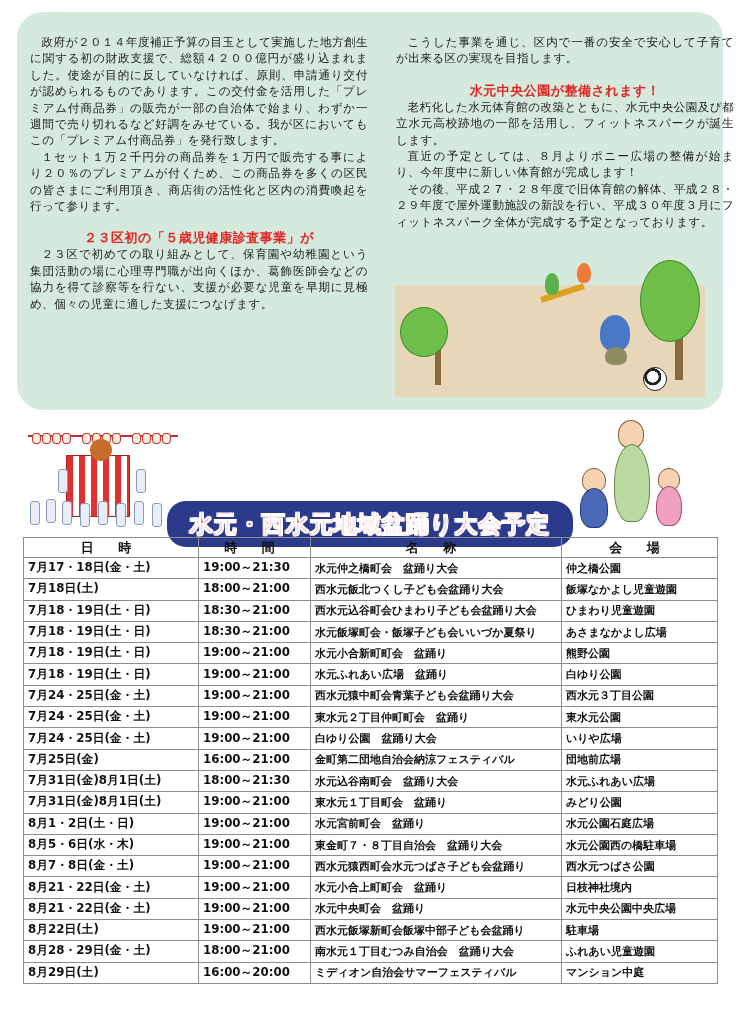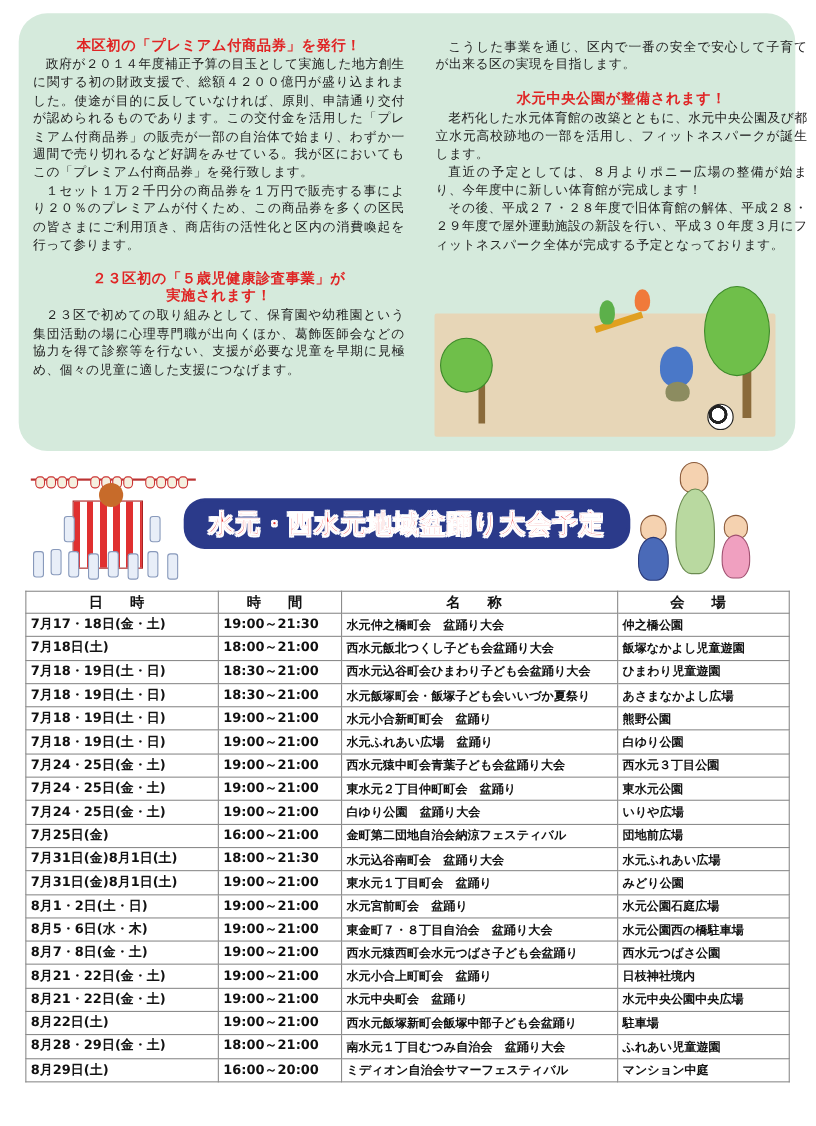--- a/index.html
+++ b/index.html
@@ -23,21 +23,21 @@
   .kid { position:absolute; border-radius:50% 50% 40% 40%; }
   .festival-left { position:absolute; left:28px; top:425px; width:150px; height:100px; }
   .lantern-line { position:absolute; left:0; top:10px; width:150px; height:2px; background:#b33; }
   .lantern { position:absolute; top:8px; width:7px; height:9px; border-radius:40%;
              background:#f5f0e0; border:1px solid #c33; }
   .yagura { position:absolute; left:38px; top:30px; width:62px; height:60px;
             background:repeating-linear-gradient(90deg,#e03030 0 6px,#fff 6px 12px); border:1px solid #a22; }
   .drum { position:absolute; left:62px; top:14px; width:22px; height:22px; border-radius:50%; background:#c76b2a; }
   .dancer { position:absolute; width:8px; height:22px; background:#e8eef8; border:1px solid #8899bb; border-radius:3px; }
   .kids-right { position:absolute; left:578px; top:420px; width:110px; height:110px; }
-  .banner { position:absolute; left:170px; top:456px; width:400px; height:40px;
+  .banner { position:absolute; left:170px; top:504px; width:400px; height:40px;
             background:#2b3a8a; border-radius:16px; box-shadow:0 0 0 3px #2b3a8a; }
   .banner-text { position:absolute; left:0; top:0; width:100%; height:100%;
                  display:flex; align-items:center; justify-content:center;
                  font-family:"DejaVu Sans", sans-serif; font-weight:bold; font-size:23px;
                  color:#e63030; -webkit-text-stroke:0.6px #fff; letter-spacing:1px;
                  text-shadow:1px 1px 0 #fff,-1px -1px 0 #fff,1px -1px 0 #fff,-1px 1px 0 #fff; }
   table.schedule { position:absolute; left:23px; top:537px; width:695px;
                    border-collapse:collapse; font-family:"DejaVu Sans", sans-serif;
                    font-size:11.8px; color:#111; }
   table.schedule th, table.schedule td { border:1px solid #8c8c8c; height:20.3px; padding:0 4px;
@@ -48,26 +48,24 @@
   td.c-time { width:103px; padding-left:5px; }
   td.c-name { width:242px; padding-left:3px; font-size:11px; }
   td.c-venue { padding-left:14px; font-size:11px; }
 </style>
 </head>
 <body>
 
 <div class="green-box"></div>
 
 <div class="col col-left">
-  <div class="heading">本区初の「プレミアム付商品券」を発行！</div>
   <p class="para">政府が２０１４年度補正予算の目玉として実施した地方創生に関する初の財政支援で、総額４２００億円が盛り込まれました。使途が目的に反していなければ、原則、申請通り交付が認められるものであります。この交付金を活用した「プレミアム付商品券」の販売が一部の自治体で始まり、わずか一週間で売り切れるなど好調をみせている。我が区においてもこの「プレミアム付商品券」を発行致します。</p>
   <p class="para">１セット１万２千円分の商品券を１万円で販売する事により２０％のプレミアムが付くため、この商品券を多くの区民の皆さまにご利用頂き、商店街の活性化と区内の消費喚起を行って参ります。</p>
   <div class="gap"></div>
   <div class="heading">２３区初の「５歳児健康診査事業」が</div>
-  <div class="heading">実施されます！</div>
   <p class="para">２３区で初めての取り組みとして、保育園や幼稚園という集団活動の場に心理専門職が出向くほか、葛飾医師会などの協力を得て診察等を行ない、支援が必要な児童を早期に見極め、個々の児童に適した支援につなげます。</p>
 </div>
 
 <div class="col col-right">
   <p class="para">こうした事業を通じ、区内で一番の安全で安心して子育てが出来る区の実現を目指します。</p>
   <div class="gap"></div>
   <div class="heading">水元中央公園が整備されます！</div>
   <p class="para">老朽化した水元体育館の改築とともに、水元中央公園及び都立水元高校跡地の一部を活用し、フィットネスパークが誕生します。</p>
   <p class="para">直近の予定としては、８月よりポニー広場の整備が始まり、今年度中に新しい体育館が完成します！</p>
   <p class="para">その後、平成２７・２８年度で旧体育館の解体、平成２８・２９年度で屋外運動施設の新設を行い、平成３０年度３月にフィットネスパーク全体が完成する予定となっております。</p>

